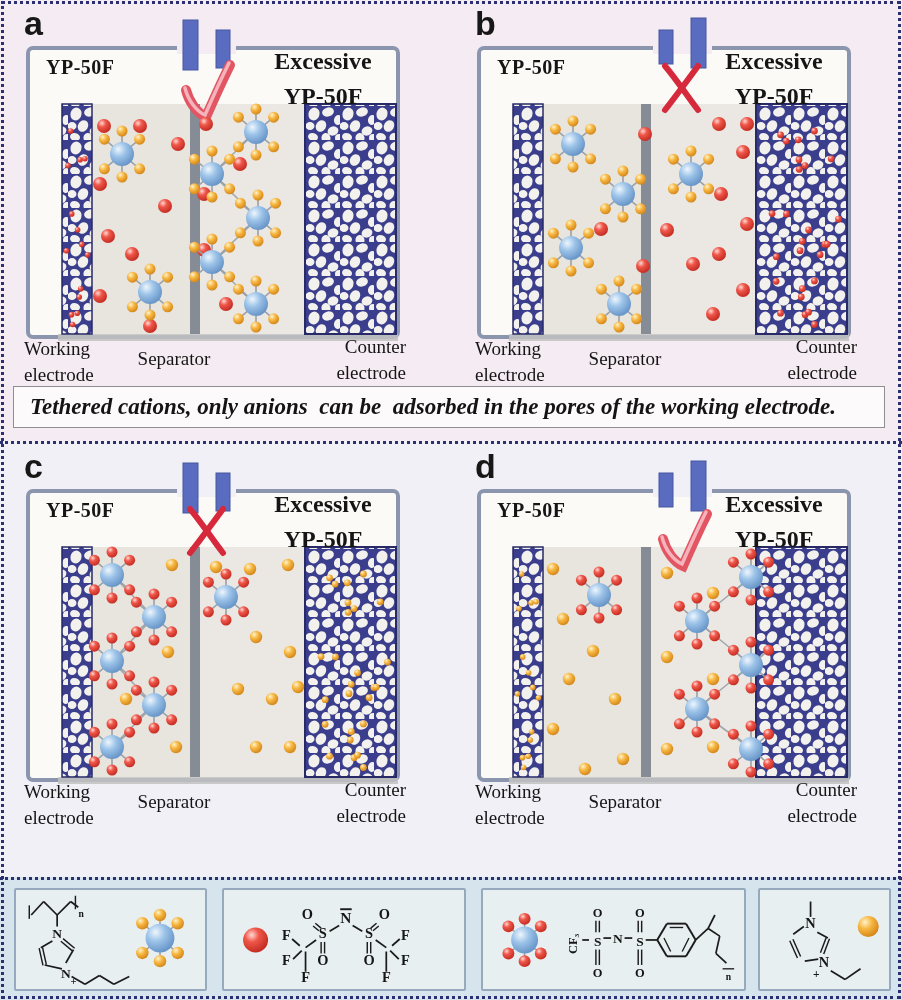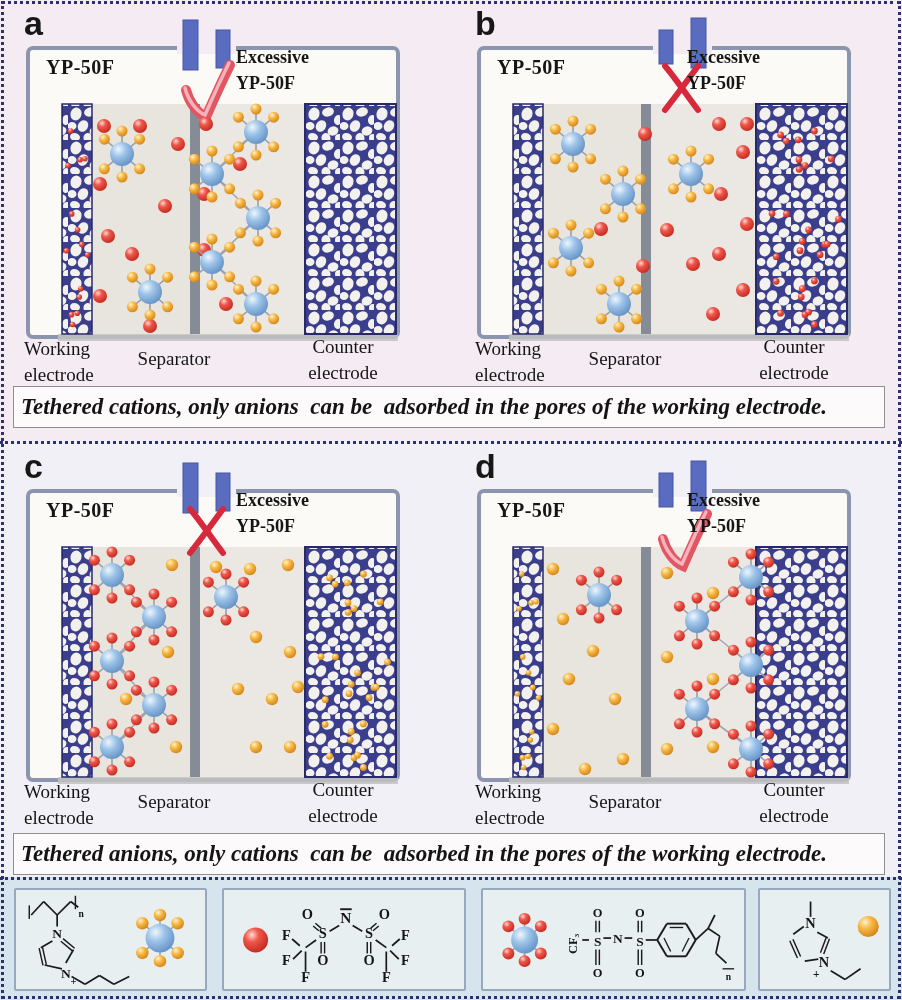--- a/index.html
+++ b/index.html
@@ -7,29 +7,29 @@
        font-family:"Liberation Serif",serif;overflow:hidden;}
   .outer-border{position:absolute;inset:1px;border:3px dotted #2b3070;pointer-events:none;z-index:60;}
   .half{position:absolute;left:0;width:902px;}
   .half.top{top:0;height:441px;background:#f5ebf2;}
   .half.bottom{top:441px;height:436px;background:#f1f0f6;border-top:3px dotted #2b3070;box-sizing:border-box;}
   .panel{position:absolute;width:451px;height:385px;}
   .cellsvg{position:absolute;left:0;top:0;width:451px;height:380px;}
   .plet{position:absolute;left:24px;top:0px;font-family:"Liberation Sans",sans-serif;
         font-weight:700;font-size:34px;color:#171717;}
   .yp{position:absolute;left:46px;top:52px;font-weight:700;font-size:20px;color:#151515;letter-spacing:.5px;}
-  .exc{position:absolute;left:236px;top:40px;width:142px;font-weight:700;
-       font-size:18px;line-height:1.45;color:#151515;}
+  .exc{position:absolute;left:252px;top:40px;width:142px;text-align:center;font-weight:700;
+       font-size:24px;line-height:1.45;color:#151515;}
   .lbl{position:absolute;font-weight:400;font-size:19px;line-height:1.35;color:#151515;}
   .we{left:24px;top:332px;}
   .sp{left:106px;top:342px;width:136px;text-align:center;}
-  .ce{left:280px;top:330px;width:126px;text-align:center;}
+  .ce{left:280px;top:330px;width:126px;text-align:right;}
   .caption{position:absolute;left:13px;width:872px;height:42px;background:#fcfafb;
            border:1px solid #8f8f8f;box-sizing:border-box;display:flex;align-items:center;
-           padding-left:7px;font-style:italic;font-weight:700;font-size:23px;color:#141414;
+           padding-left:16px;font-style:italic;font-weight:700;font-size:23px;color:#141414;
            white-space:pre;}
   .cap-top{top:386px;}
   .cap-bottom{top:389px;}
   .legend{position:absolute;left:0;top:877px;width:902px;height:123px;background:#d5e4ed;
           border-top:3px dotted #2b3070;box-sizing:border-box;}
   .lbox{position:absolute;top:8px;height:103px;background:#e8eff1;border:2px solid #96a9bd;
         border-radius:2px;box-sizing:border-box;}
   .lbox svg{position:absolute;inset:0;width:100%;height:100%;}
 </style>
 </head>
@@ -652,21 +652,20 @@
         </g>
       </svg>
     <div class="plet">d</div>
     <div class="yp">YP-50F</div>
     <div class="exc"><span>Excessive</span><br><span>YP-50F</span></div>
     <div class="lbl we"><span>Working</span><br><span>electrode</span></div>
     <div class="lbl sp">Separator</div>
     <div class="lbl ce"><span>Counter</span><br><span>electrode</span></div>
   </div>
 
-  <div class="caption cap-bottom">Tethered anions, only cations  can be  adsorbed in the pores of the working electrode.</div>
 </div>
 
 <div class="legend">
   <div class="lbox" style="left:14px;width:193px">
       <svg id="leg1" viewBox="0 0 193 103">
         <line x1="14" y1="26" x2="27" y2="12" stroke="#1b1b1b" stroke-width="1.8"></line>
         <line x1="27" y1="12" x2="41" y2="26" stroke="#1b1b1b" stroke-width="1.8"></line>
         <line x1="41" y1="26" x2="55" y2="12" stroke="#1b1b1b" stroke-width="1.8"></line>
         <line x1="55" y1="12" x2="63" y2="18" stroke="#1b1b1b" stroke-width="1.8"></line>
         <line x1="12" y1="16" x2="12" y2="30" stroke="#1b1b1b" stroke-width="1.5"></line>

